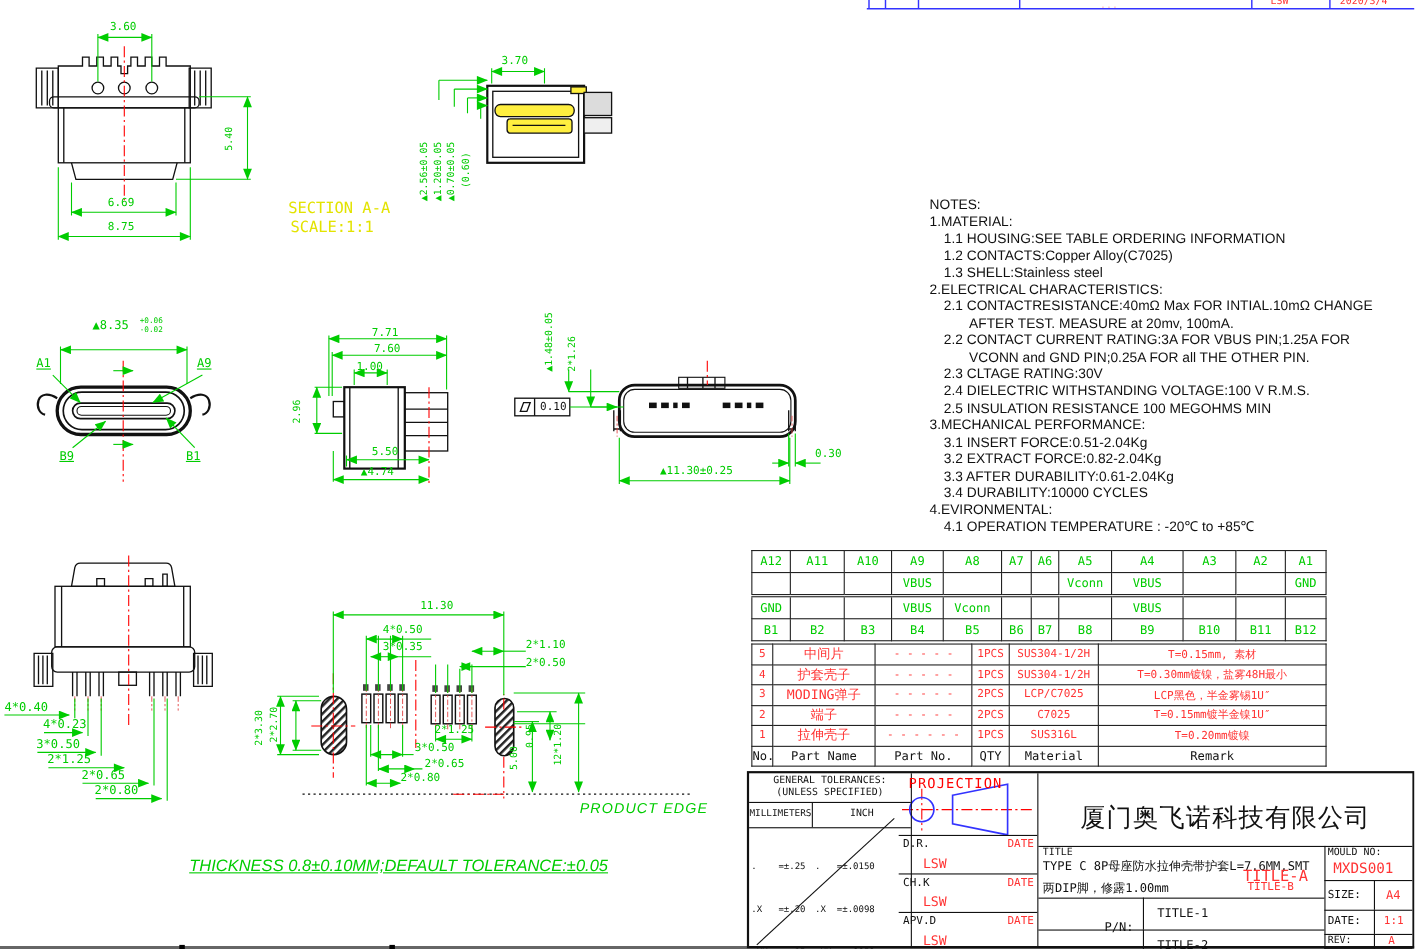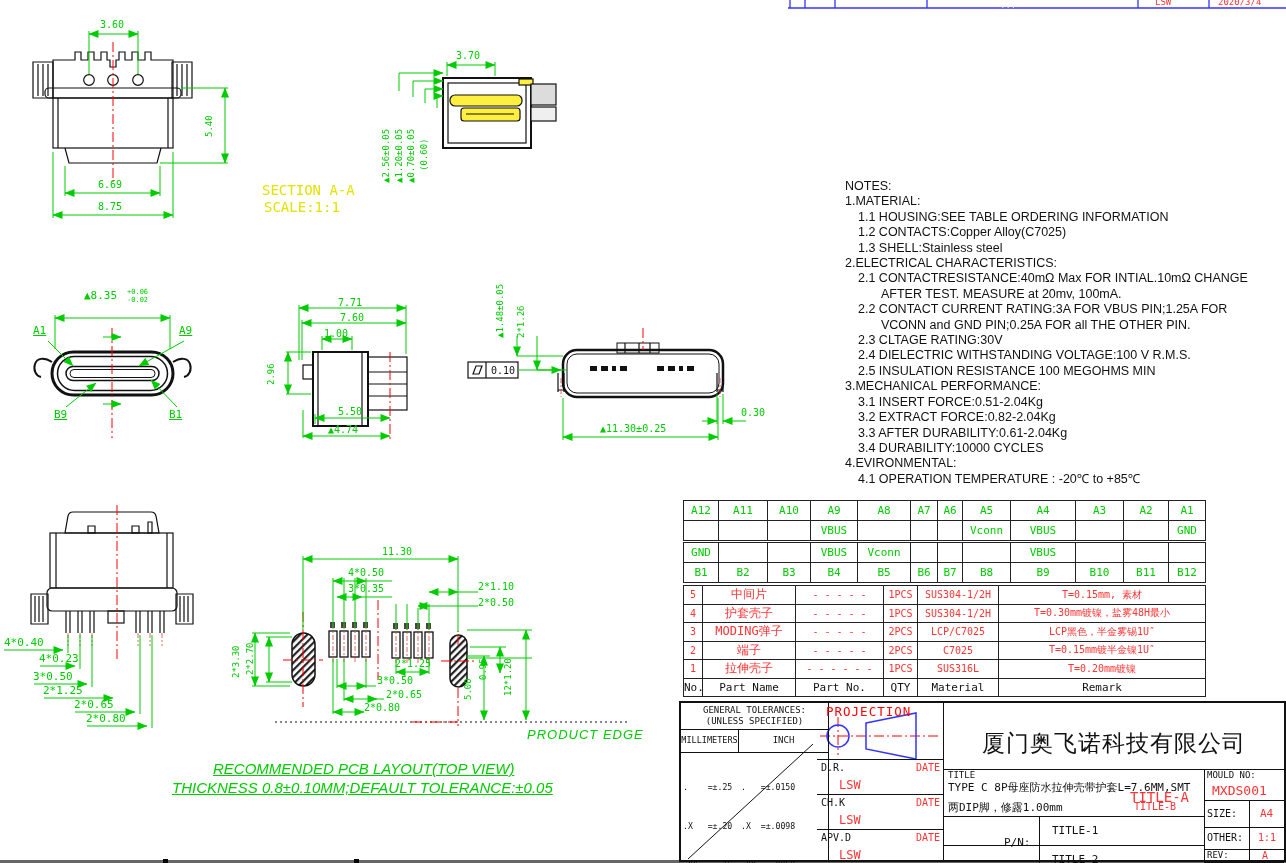--- a/index.html
+++ b/index.html
@@ -343,21 +343,20 @@
   <span class="t g rot" style="left:255px;top:665px">2*2.70</span>
   <span class="t g" style="left:395px;top:659px">2*1.25</span>
   <span class="t g" style="left:377px;top:676px">3*0.50</span>
   <span class="t g" style="left:386px;top:690px">2*0.65</span>
   <span class="t g" style="left:364px;top:703px">2*0.80</span>
   <span class="t g rot" style="left:473px;top:690px">5.00</span>
   <span class="t g rot" style="left:488px;top:670px">0.95</span>
   <span class="t g rot" style="left:513px;top:686px">12*1.20</span>
 
   <span class="t gi" style="left:527px;top:727px;font-size:13px;letter-spacing:1px">PRODUCT EDGE</span>
-  <span class="t gi ul" style="left:213px;top:760px;font-size:15px">RECOMMENDED PCB LAYOUT(TOP VIEW)</span>
   <span class="t gi ul" style="left:172px;top:779px;font-size:15px">THICKNESS 0.8±0.10MM;DEFAULT TOLERANCE:±0.05</span>
 
   <div class="notes">
     <div>NOTES:</div>
     <div>1.MATERIAL:</div>
     <div class="i1">1.1 HOUSING:SEE TABLE ORDERING INFORMATION</div>
     <div class="i1">1.2 CONTACTS:Copper Alloy(C7025)</div>
     <div class="i1">1.3 SHELL:Stainless steel</div>
     <div>2.ELECTRICAL CHARACTERISTICS:</div>
     <div class="i1">2.1 CONTACTRESISTANCE:40mΩ Max FOR INTIAL.10mΩ CHANGE</div>
@@ -582,21 +581,21 @@
         <div class="irow" style="top:0;height:31px">
           <span class="ilbl" style="top:1px">MOULD NO:</span>
           <span class="ival" style="left:8px;top:14px;font-size:13px">MXDS001</span>
         </div>
         <div class="irow" style="top:31px;height:27px">
           <span class="ilbl" style="top:8px;font-size:10px">SIZE:</span>
           <span class="idiv" style="left:45px"></span>
           <span class="ival" style="left:56px;top:7px;font-size:11px">A4</span>
         </div>
         <div class="irow" style="top:58px;height:22px">
-          <span class="ilbl" style="top:5px;font-size:10px">OTHER:</span>
+          <span class="ilbl" style="top:5px;font-size:10px">DATE:</span>
           <span class="idiv" style="left:45px"></span>
           <span class="ival" style="left:54px;top:5px;font-size:10px">1:1</span>
         </div>
         <div class="irow" style="top:80px;height:13px">
           <span class="ilbl" style="top:1px;font-size:9px">REV:</span>
           <span class="idiv" style="left:45px"></span>
           <span class="ival" style="left:58px;top:1px;font-size:10px">A</span>
         </div>
         <div class="irow" style="top:93px;height:12px;border-bottom:none">
           <span class="ilbl" style="top:1px;font-size:8px">SH,T NO:</span>

